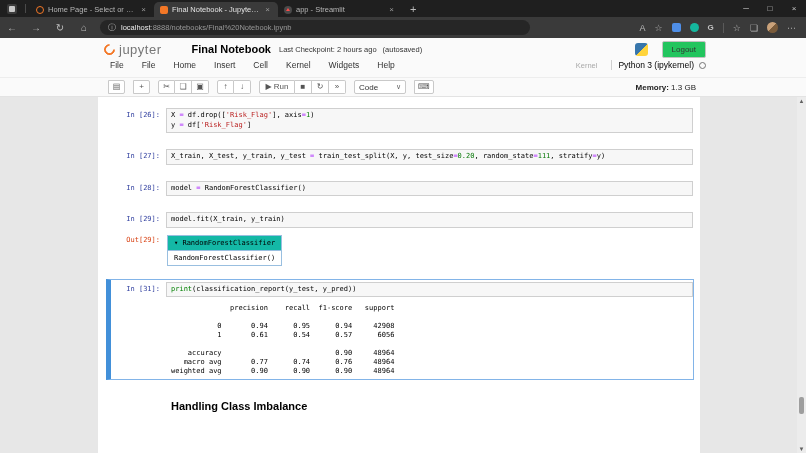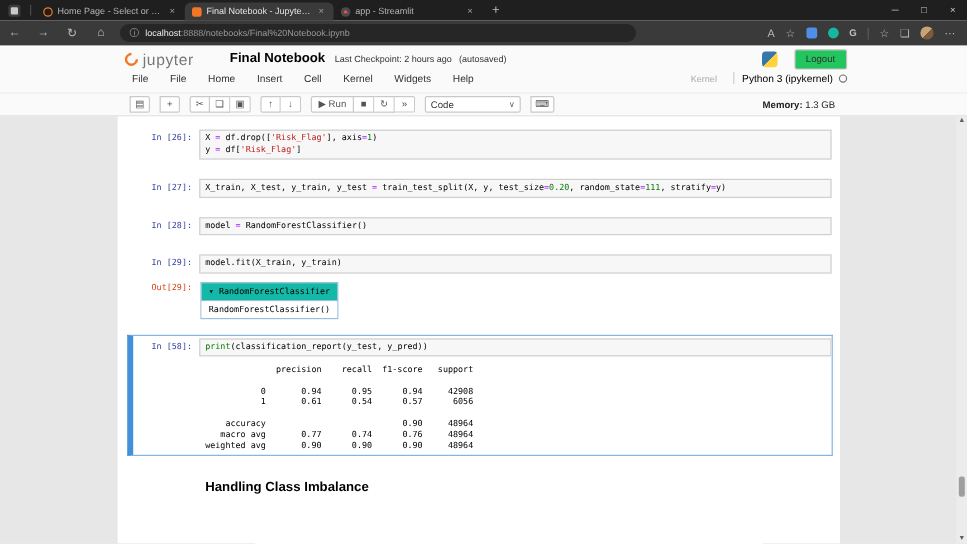--- a/index.html
+++ b/index.html
@@ -60,21 +60,21 @@
 
   .jtoolbar { position:absolute; top:78px; left:0; right:0; height:19px; background:#fafafa; border-bottom:1px solid #e3e3e3; display:flex; align-items:center; }
   .tbgroup { display:flex; margin-left:8px; }
   .tbgroup:first-child { margin-left:108px; }
   .tbtn { height:14px; min-width:17px; background:#fff; border:1px solid #c9c9c9; color:#555; font-size:8px; line-height:12px; text-align:center; padding:0 3px; }
   .tbtn + .tbtn { border-left:none; }
   .tbtn.single { border-radius:2px; }
   .tbgroup .tbtn:first-child { border-radius:2px 0 0 2px; }
   .tbgroup .tbtn:last-child { border-radius:0 2px 2px 0; }
   .tbtn.run { min-width:36px; }
-  .celltype { height:14px; width:80px; background:#fff; border:1px solid #c9c9c9; border-radius:2px; font-size:8px; color:#333; display:flex; align-items:center; padding:0 4px; margin-left:8px; }
+  .celltype { height:14px; width:52px; background:#fff; border:1px solid #c9c9c9; border-radius:2px; font-size:8px; color:#333; display:flex; align-items:center; padding:0 4px; margin-left:8px; }
   .celltype .caret { margin-left:auto; color:#666; font-size:7px; }
   .mem { margin-left:auto; margin-right:110px; font-size:8px; color:#222; }
   .mem b { font-weight:bold; }
 
   
   .content { position:absolute; top:97px; left:0; right:0; bottom:0; background:#e7e7e7; }
   .nbpage { position:absolute; left:98px; width:602px; top:0; bottom:0; background:#fff; padding-top:8px; overflow:hidden; }
 
   .cell { border:1px solid transparent; border-left:5px solid transparent; margin:0 6px 9px 8px; padding:2px 0 3px 0; }
   .cell.selected { border-color:#82b4e8; border-left-color:#4290d9; }
@@ -255,21 +255,21 @@
                 <div class="cm"><div class="cm-line"><span class="tok-p">model.fit(X_train, y_train)</span></div></div>
               </div>
             </div>
             <div class="cellrow outrow">
               <div class="prompt out">Out[29]:</div>
               <div class="cellmain"><div class="skl"><div class="skl-h">▾ RandomForestClassifier</div><div class="skl-b">RandomForestClassifier()</div></div></div>
             </div>
           </div>
           <div class="cell selected">
             <div class="cellrow">
-              <div class="prompt in">In [58]:</div>
+              <div class="prompt in">In [31]:</div>
               <div class="cellmain">
                 <div class="cm"><div class="cm-line"><span class="tok-b">print</span><span class="tok-p">(classification_report(y_test, y_pred))</span></div></div>
               </div>
             </div>
             <div class="cellrow outrow">
               <div class="prompt out"></div>
               <div class="cellmain">
                 <pre class="outtext">              precision    recall  f1-score   support
 
            0       0.94      0.95      0.94     42908

